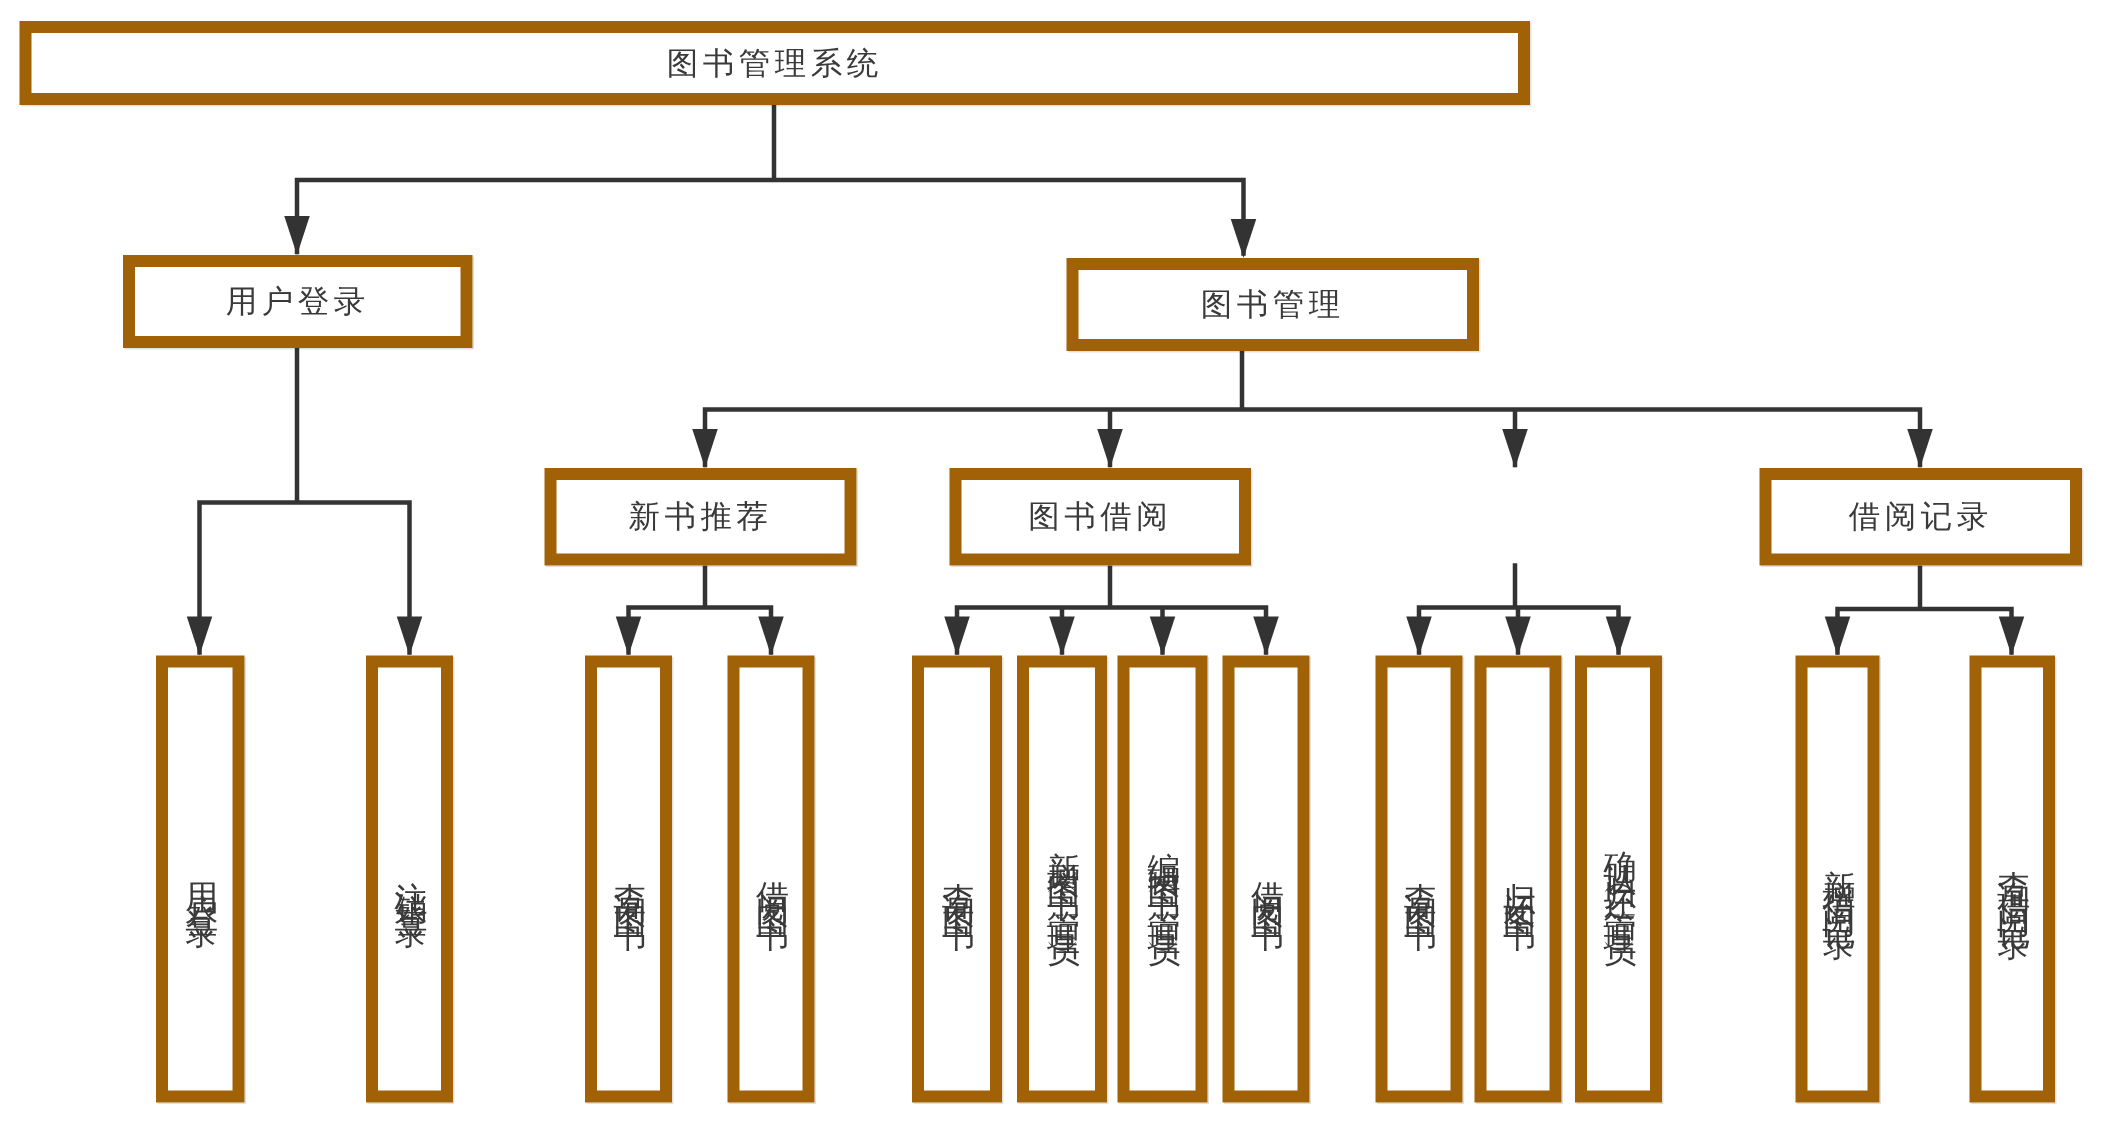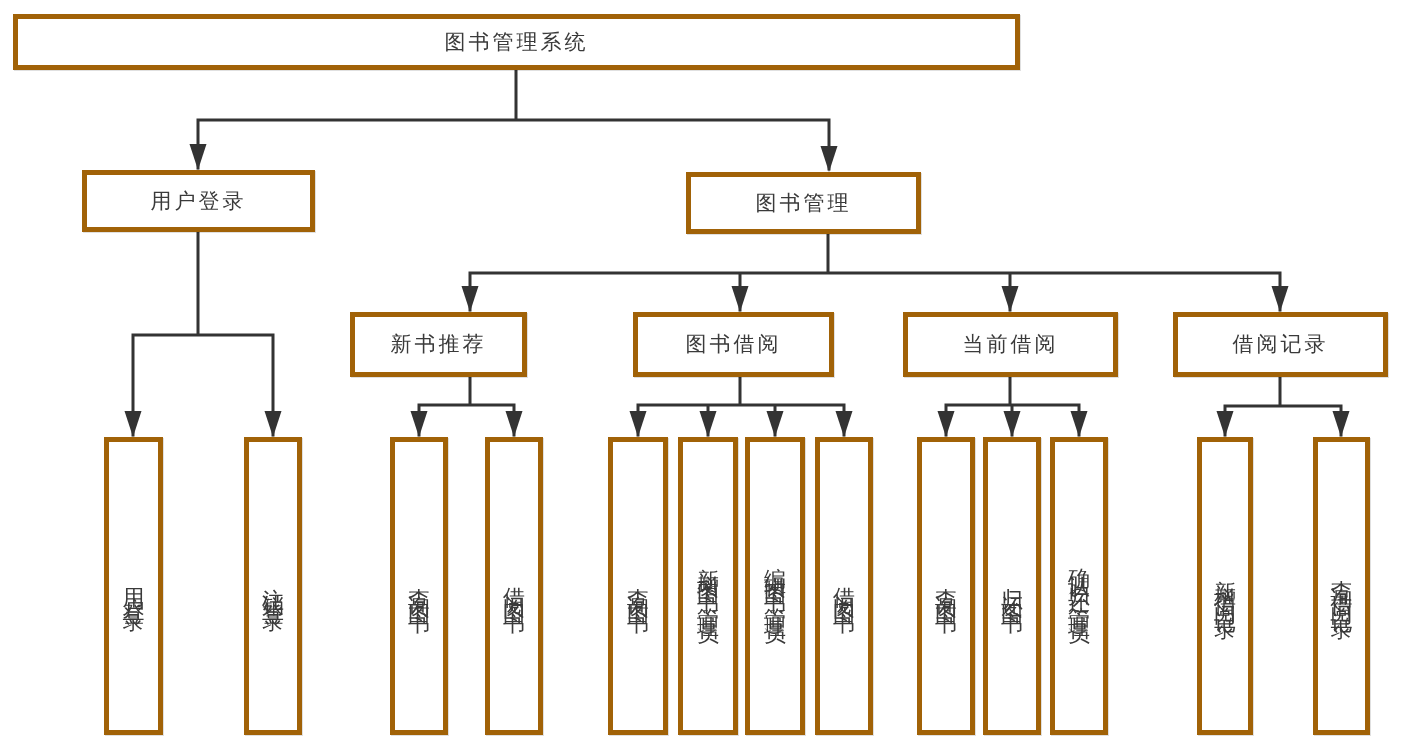--- a/index.html
+++ b/index.html
@@ -7,21 +7,21 @@
     position:relative;
     width:1405px;height:747px;
     background:#ffffff;
     font-family:"DejaVu Sans","Liberation Sans",sans-serif;
     overflow:hidden;
   }
   .wires{position:absolute;left:0;top:0;}
   .node{
     position:absolute;
     box-sizing:border-box;
-    border:5px solid #a16207;
+    border:8px solid #a16207;
     background:#ffffff;
     display:flex;
     align-items:center;
     justify-content:center;
     color:#3a3a3a;
     line-height:1;
     box-shadow:1px 1px 0 rgba(0,0,0,0.12);
   }
   .node.h{
     font-size:21px;
@@ -79,25 +79,24 @@
         <polygon points="1003.5,411 1020.5,411 1012,437"></polygon>
         <polygon points="1070.5,411 1087.5,411 1079,437"></polygon>
         <polygon points="1216.5,411 1233.5,411 1225,437"></polygon>
         <polygon points="1332.5,411 1349.5,411 1341,437"></polygon>
       </g>
   </svg>
 
   <div class="node h" style="left:13px;top:14px;width:1007px;height:56px">图书管理系统</div>
 
   <div class="node h" style="left:82px;top:170px;width:233px;height:62px">用户登录</div>
-  <div class="node h" style="left:686px;top:172px;width:235px;height:62px">图书管理</div>
+  <div class="node h" style="left:711px;top:172px;width:275px;height:62px">图书管理</div>
 
-  <div class="node h" style="left:350px;top:312px;width:177px;height:65px">新书推荐</div>
+  <div class="node h" style="left:363px;top:312px;width:208px;height:65px">新书推荐</div>
   <div class="node h" style="left:633px;top:312px;width:201px;height:65px">图书借阅</div>
-  <div class="node h" style="left:903px;top:312px;width:215px;height:65px">当前借阅</div>
   <div class="node h" style="left:1173px;top:312px;width:215px;height:65px">借阅记录</div>
 
   <div class="node v" style="left:104px;top:437px;width:59px;height:298px">用户登录</div>
   <div class="node v" style="left:244px;top:437px;width:58px;height:298px">注销登录</div>
 
   <div class="node v" style="left:390px;top:437px;width:58px;height:298px">查询图书</div>
   <div class="node v" style="left:485px;top:437px;width:58px;height:298px">借阅图书</div>
 
   <div class="node v" style="left:608px;top:437px;width:60px;height:298px">查询图书</div>
   <div class="node v" style="left:678px;top:437px;width:60px;height:298px">新增图书（管理员）</div>

